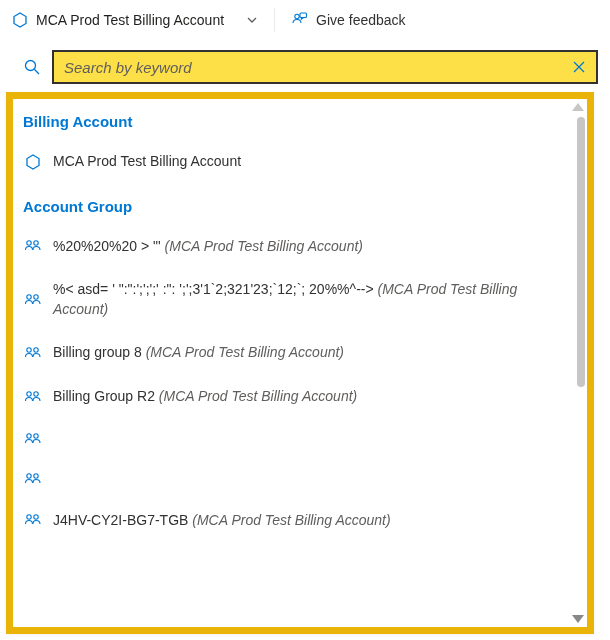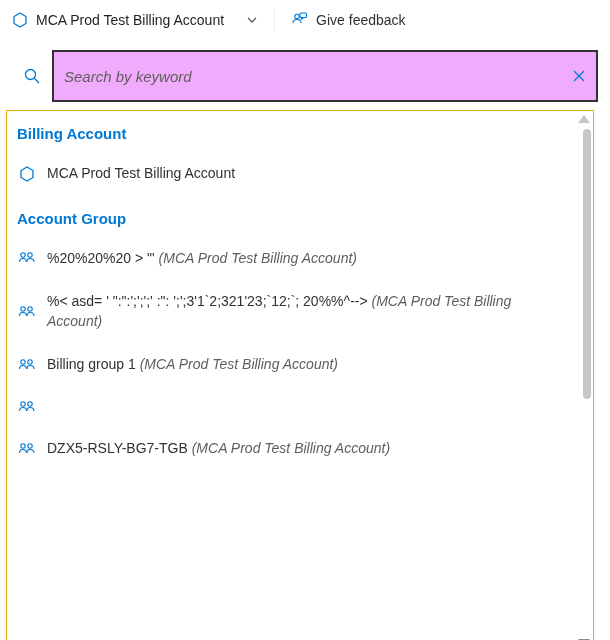--- a/index.html
+++ b/index.html
@@ -51,22 +51,22 @@
       display: flex;
       align-items: center;
       justify-content: center;
       color: #0078d4;
     }
     .search-box {
       flex: 1;
       display: flex;
       align-items: center;
       border: 2px solid #323130;
-      height: 52px;
-      background: #f0abfc;
+      height: 34px;
+      background: #fde047;
       gap: 28px;
     }
     .search-input {
       flex: 1;
       border: none;
       outline: none;
       font-size: 15px;
       font-style: italic;
       color: #605e5c;
       padding: 0 10px;
@@ -78,21 +78,21 @@
       height: 100%;
       display: flex;
       align-items: center;
       justify-content: center;
       cursor: pointer;
       color: #0078d4;
     }
     .panel {
       position: relative;
       margin: 0 16px 6px 6px;
-      border: 1px solid #eab308;
+      border: 7px solid #eab308;
       height: 542px;
       box-shadow: 0 1px 4px rgba(0,0,0,0.06);
       overflow: hidden;
     }
     .list {
       height: 100%;
       overflow-y: auto;
       padding-bottom: 8px;
       padding-right: 18px;
     }
@@ -235,42 +235,63 @@
       </div>
       <div class="row">
         <span class="icon-slot">
           <svg width="18" height="16" viewBox="0 0 18 16">
             <circle cx="5" cy="5" r="2.2" fill="none" stroke="#0078d4" stroke-width="1.1"></circle>
             <circle cx="12" cy="5" r="2.2" fill="none" stroke="#0078d4" stroke-width="1.1"></circle>
             <path d="M1.5 12 Q1.5 8.5 5 8.5 Q8.5 8.5 8.5 12" fill="none" stroke="#0078d4" stroke-width="1.1"></path>
             <path d="M9 12 Q9 8.5 12 8.5 Q16 8.5 16 12" fill="none" stroke="#0078d4" stroke-width="1.1"></path>
           </svg>
         </span>
-        <span class="text"><span class="prim">Billing group 1 </span><span class="sec">(MCA Prod Test Billing Account)</span></span>
-      </div>
-      <div class="row">
-        <span class="icon-slot">
-          <svg width="18" height="16" viewBox="0 0 18 16">
-            <circle cx="5" cy="5" r="2.2" fill="none" stroke="#0078d4" stroke-width="1.1"></circle>
-            <circle cx="12" cy="5" r="2.2" fill="none" stroke="#0078d4" stroke-width="1.1"></circle>
-            <path d="M1.5 12 Q1.5 8.5 5 8.5 Q8.5 8.5 8.5 12" fill="none" stroke="#0078d4" stroke-width="1.1"></path>
-            <path d="M9 12 Q9 8.5 12 8.5 Q16 8.5 16 12" fill="none" stroke="#0078d4" stroke-width="1.1"></path>
-          </svg>
-        </span>
-      </div>
-      <div class="row">
-        <span class="icon-slot">
-          <svg width="18" height="16" viewBox="0 0 18 16">
-            <circle cx="5" cy="5" r="2.2" fill="none" stroke="#0078d4" stroke-width="1.1"></circle>
-            <circle cx="12" cy="5" r="2.2" fill="none" stroke="#0078d4" stroke-width="1.1"></circle>
-            <path d="M1.5 12 Q1.5 8.5 5 8.5 Q8.5 8.5 8.5 12" fill="none" stroke="#0078d4" stroke-width="1.1"></path>
-            <path d="M9 12 Q9 8.5 12 8.5 Q16 8.5 16 12" fill="none" stroke="#0078d4" stroke-width="1.1"></path>
-          </svg>
-        </span>
-        <span class="text"><span class="prim">DZX5-RSLY-BG7-TGB </span><span class="sec">(MCA Prod Test Billing Account)</span></span>
+        <span class="text"><span class="prim">Billing group 8 </span><span class="sec">(MCA Prod Test Billing Account)</span></span>
+      </div>
+      <div class="row">
+        <span class="icon-slot">
+          <svg width="18" height="16" viewBox="0 0 18 16">
+            <circle cx="5" cy="5" r="2.2" fill="none" stroke="#0078d4" stroke-width="1.1"></circle>
+            <circle cx="12" cy="5" r="2.2" fill="none" stroke="#0078d4" stroke-width="1.1"></circle>
+            <path d="M1.5 12 Q1.5 8.5 5 8.5 Q8.5 8.5 8.5 12" fill="none" stroke="#0078d4" stroke-width="1.1"></path>
+            <path d="M9 12 Q9 8.5 12 8.5 Q16 8.5 16 12" fill="none" stroke="#0078d4" stroke-width="1.1"></path>
+          </svg>
+        </span>
+        <span class="text"><span class="prim">Billing Group R2 </span><span class="sec">(MCA Prod Test Billing Account)</span></span>
+      </div>
+      <div class="row">
+        <span class="icon-slot">
+          <svg width="18" height="16" viewBox="0 0 18 16">
+            <circle cx="5" cy="5" r="2.2" fill="none" stroke="#0078d4" stroke-width="1.1"></circle>
+            <circle cx="12" cy="5" r="2.2" fill="none" stroke="#0078d4" stroke-width="1.1"></circle>
+            <path d="M1.5 12 Q1.5 8.5 5 8.5 Q8.5 8.5 8.5 12" fill="none" stroke="#0078d4" stroke-width="1.1"></path>
+            <path d="M9 12 Q9 8.5 12 8.5 Q16 8.5 16 12" fill="none" stroke="#0078d4" stroke-width="1.1"></path>
+          </svg>
+        </span>
+      </div>
+      <div class="row">
+        <span class="icon-slot">
+          <svg width="18" height="16" viewBox="0 0 18 16">
+            <circle cx="5" cy="5" r="2.2" fill="none" stroke="#0078d4" stroke-width="1.1"></circle>
+            <circle cx="12" cy="5" r="2.2" fill="none" stroke="#0078d4" stroke-width="1.1"></circle>
+            <path d="M1.5 12 Q1.5 8.5 5 8.5 Q8.5 8.5 8.5 12" fill="none" stroke="#0078d4" stroke-width="1.1"></path>
+            <path d="M9 12 Q9 8.5 12 8.5 Q16 8.5 16 12" fill="none" stroke="#0078d4" stroke-width="1.1"></path>
+          </svg>
+        </span>
+      </div>
+      <div class="row">
+        <span class="icon-slot">
+          <svg width="18" height="16" viewBox="0 0 18 16">
+            <circle cx="5" cy="5" r="2.2" fill="none" stroke="#0078d4" stroke-width="1.1"></circle>
+            <circle cx="12" cy="5" r="2.2" fill="none" stroke="#0078d4" stroke-width="1.1"></circle>
+            <path d="M1.5 12 Q1.5 8.5 5 8.5 Q8.5 8.5 8.5 12" fill="none" stroke="#0078d4" stroke-width="1.1"></path>
+            <path d="M9 12 Q9 8.5 12 8.5 Q16 8.5 16 12" fill="none" stroke="#0078d4" stroke-width="1.1"></path>
+          </svg>
+        </span>
+        <span class="text"><span class="prim">J4HV-CY2I-BG7-TGB </span><span class="sec">(MCA Prod Test Billing Account)</span></span>
       </div>
     </div>
   <div class="scroll-arrows">
     <div class="tri-up"></div>
     <div class="tri-down"></div>
   </div>
   <div class="scroll-thumb"></div>
 </div>
 
 </body></html>

